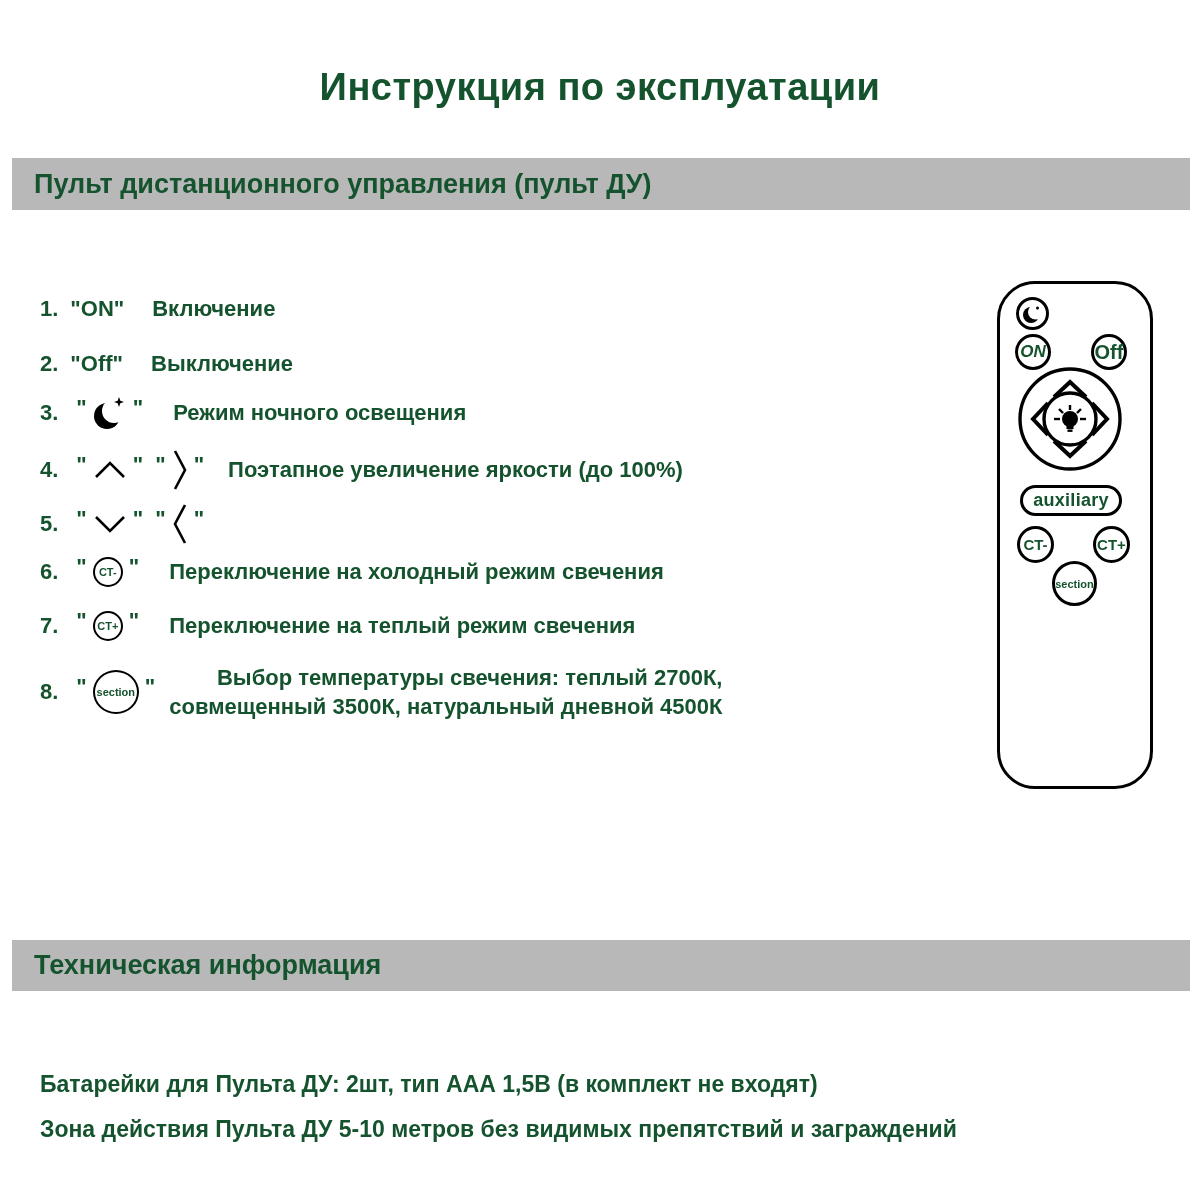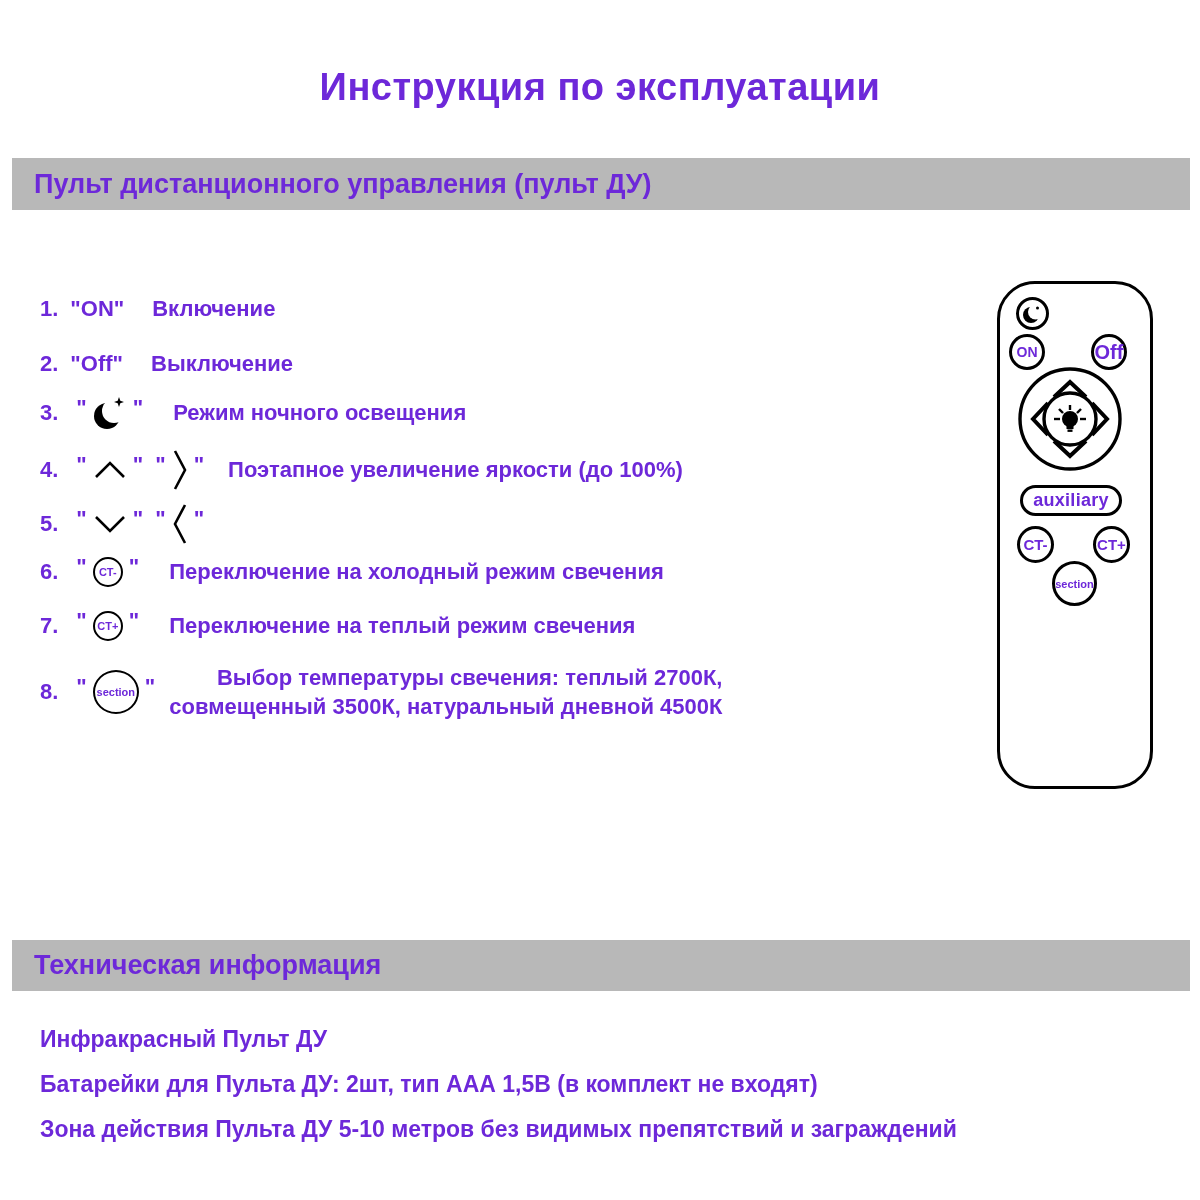--- a/index.html
+++ b/index.html
@@ -1,18 +1,18 @@
 <!DOCTYPE html>
 <html><head>
 <meta charset="utf-8">
 <style>
   html,body{margin:0;padding:0;background:#ffffff;}
   .page{
     position:relative;width:1200px;height:1200px;background:#ffffff;overflow:hidden;
-    font-family:"Liberation Sans","DejaVu Sans",sans-serif;color:#6d28d9;font-weight:bold;
+    font-family:"Liberation Sans","DejaVu Sans",sans-serif;color:#14532d;font-weight:bold;
   }
   .title{
     position:absolute;top:66px;left:0;width:100%;text-align:center;
     font-size:38px;font-weight:bold;letter-spacing:.5px;
   }
   .bar{
     position:absolute;left:12px;width:1178px;background:#b8b8b8;
     display:flex;align-items:center;box-sizing:border-box;padding-left:22px;
     font-size:27px;font-weight:bold;
   }
@@ -38,21 +38,21 @@
   
   .remote{
     position:absolute;left:997px;top:281px;width:156px;height:508px;
     border:3.5px solid #000;border-radius:38px;box-sizing:border-box;background:#fff;
   }
   .rbtn{
     position:absolute;border:3px solid #000;border-radius:50%;box-sizing:border-box;
     display:flex;align-items:center;justify-content:center;font-weight:bold;background:#fff;
   }
   .rbtn-moon{left:16px;top:13px;width:33px;height:33px;}
-  .rbtn-on{left:9px;top:50px;width:36px;height:36px;font-size:14px;}
+  .rbtn-on{left:15px;top:50px;width:36px;height:36px;font-size:17px;font-style:italic;}
   .rbtn-off{left:91px;top:50px;width:36px;height:36px;font-size:20px;}
   .navpad{position:absolute;left:18px;top:83px;width:104px;height:104px;}
   .rbtn-aux{
     left:20px;top:201px;width:102px;height:31px;border-radius:16px;
     font-size:18px;letter-spacing:.3px;
   }
   .rbtn-aux.rbtn{border-radius:16px;}
   .rbtn-ctm{left:17px;top:242px;width:37px;height:37px;font-size:15px;}
   .rbtn-ctp{left:93px;top:242px;width:37px;height:37px;font-size:15px;}
   .rbtn-section{left:52px;top:277px;width:45px;height:45px;font-size:11px;}
@@ -214,17 +214,16 @@
 
     <div class="rbtn rbtn-section">
       <span>section</span>
     </div>
   </div>
 
   <div class="bar bar-bottom">
     <span>Техническая информация</span>
   </div>
 
-  <div class="tech-line" style="top:1026px;">Инфракрасный Пульт ДУ</div>
   <div class="tech-line" style="top:1071px;">Батарейки для Пульта ДУ: 2шт, тип ААА 1,5В (в комплект не входят)</div>
   <div class="tech-line" style="top:1116px;">Зона действия Пульта ДУ 5-10 метров без видимых препятствий и заграждений</div>
 
 </div>
 
 </body></html>

